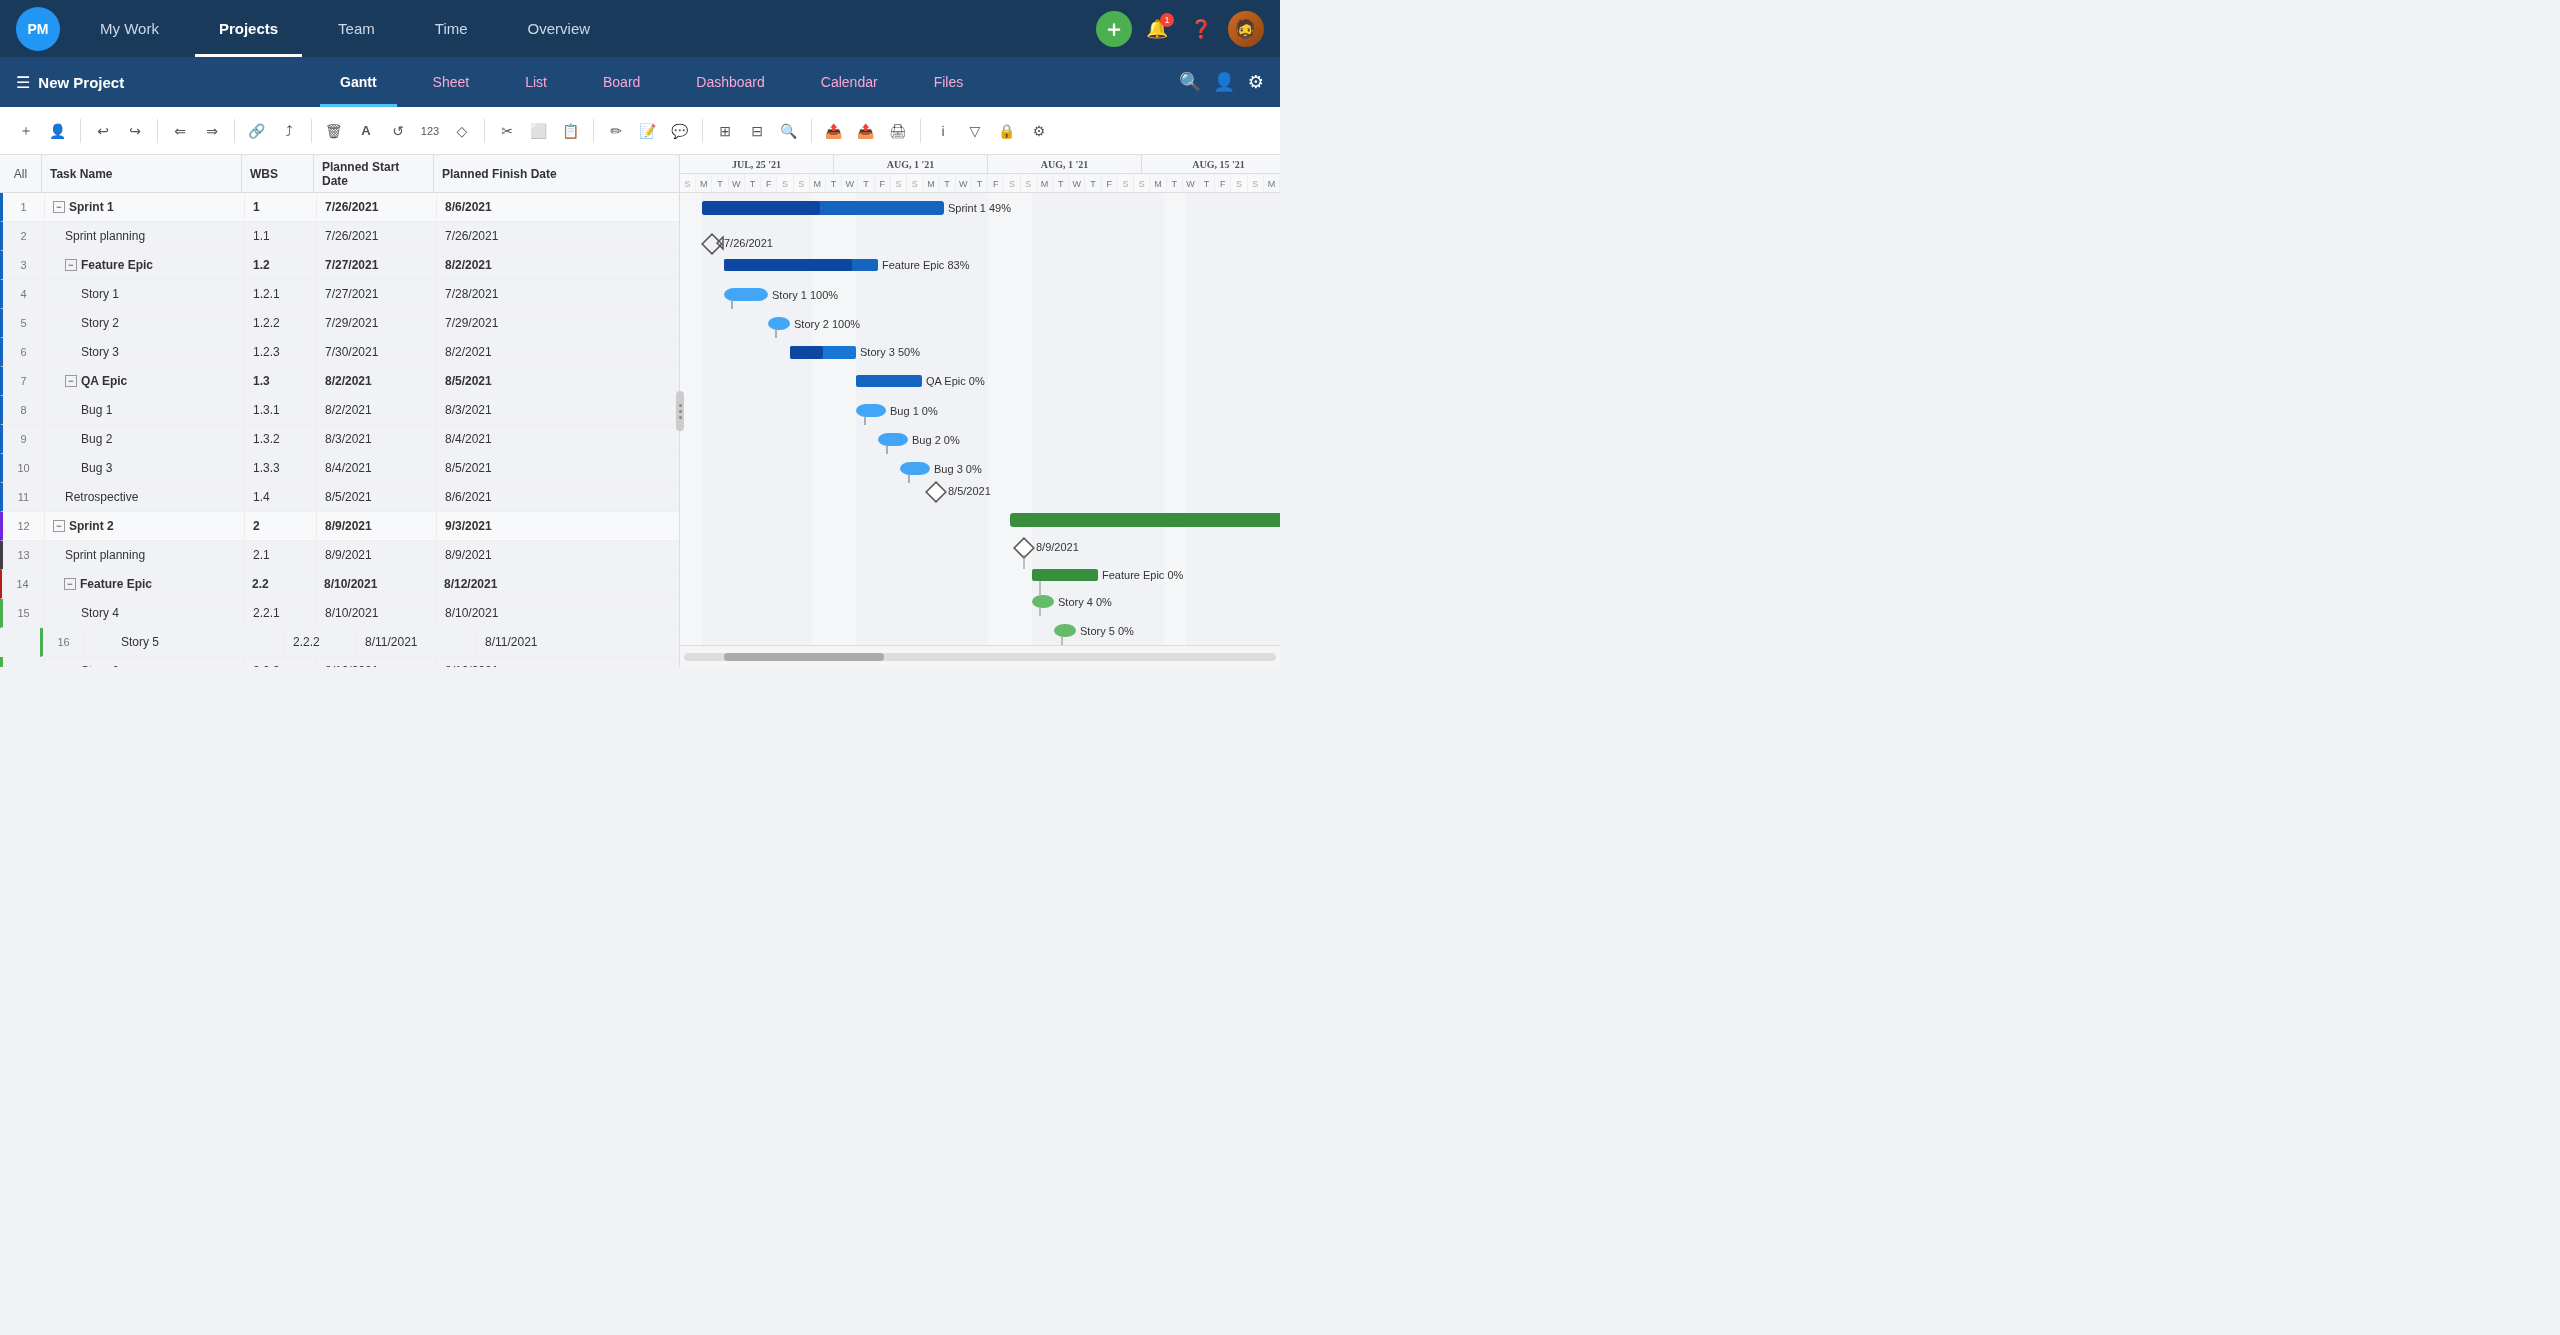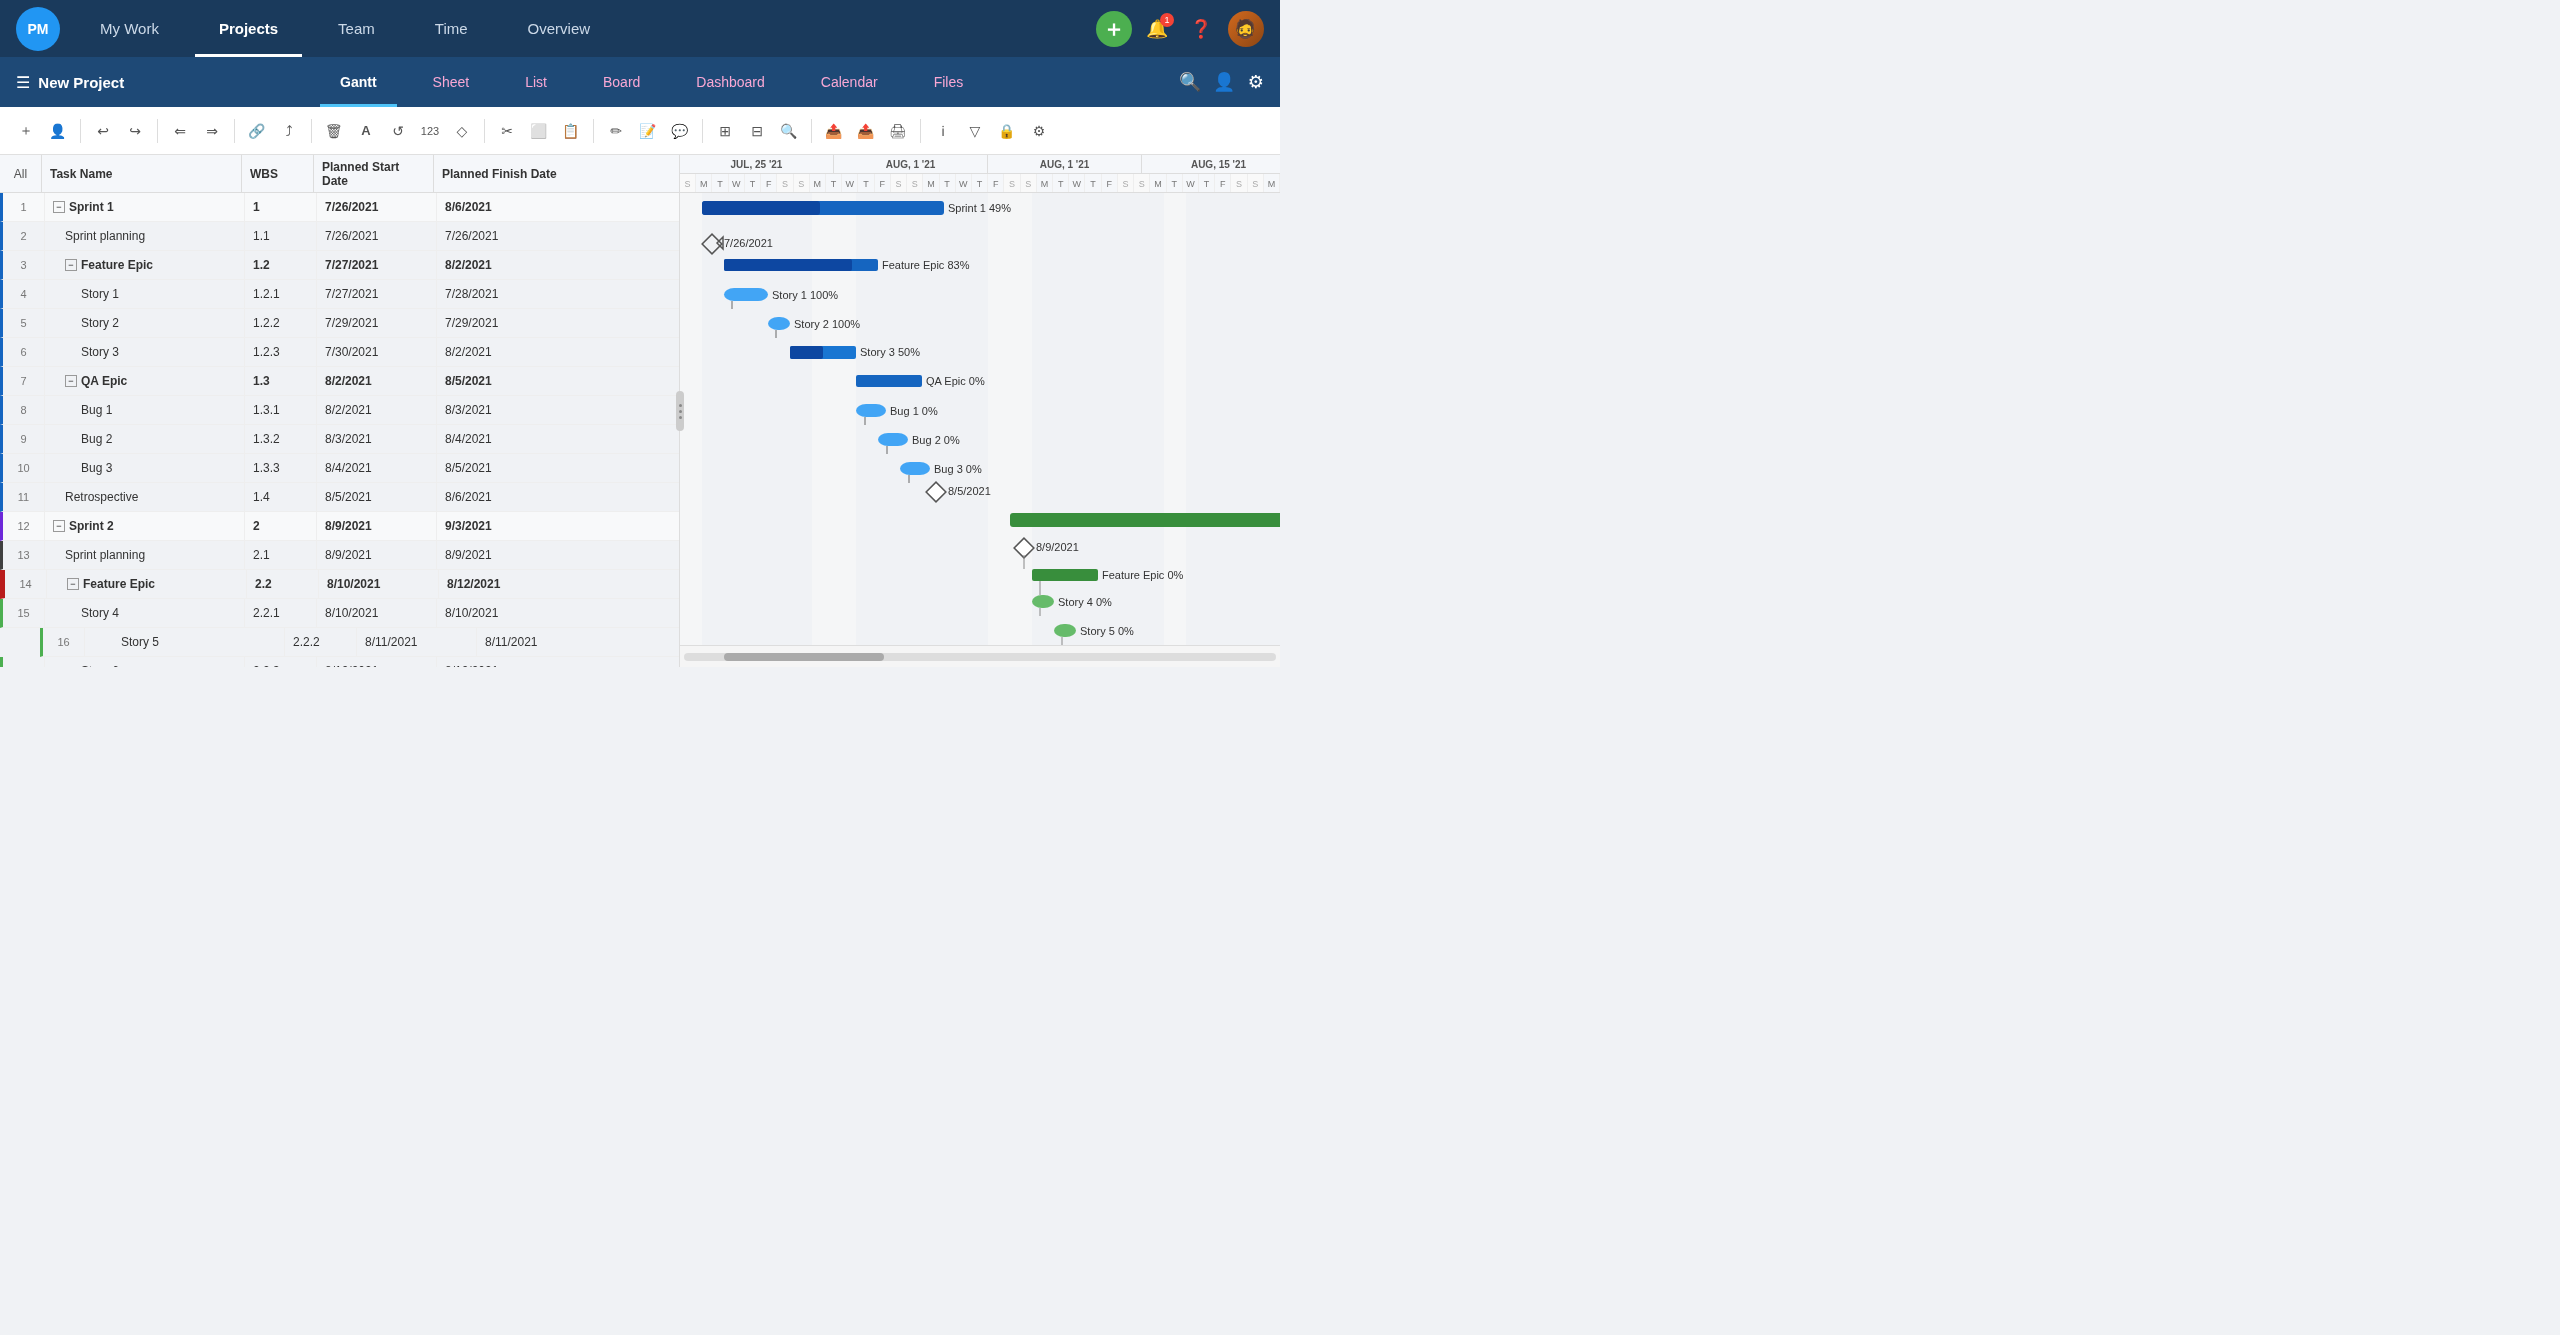--- a/index.html
+++ b/index.html
@@ -287,21 +287,21 @@
       border-left: 3px solid #1565C0;
     }
     .table-row.sprint-2-row {
       background: #f8f9fa;
       border-left: 3px solid #6d28d9;
     }
     .table-row.epic-row {
       border-left: 3px solid #1565C0;
     }
     .table-row.epic-2-row {
-      border-left: 5px solid #b91c1c;
+      border-left: 2px solid #b91c1c;
     }
     .row-num {
       width: 42px;
       text-align: center;
       font-size: 11px;
       color: #777;
       flex-shrink: 0;
       border-right: 1px solid #eee;
       height: 100%;
       display: flex;
@@ -392,20 +392,21 @@
     .gantt-week {
       flex: 1;
       text-align: center;
       font-size: 10px;
       color: #555;
       border-right: 1px solid #ddd;
       display: flex;
       align-items: center;
       justify-content: center;
       font-weight: 600;
+      font-family: Liberation Serif, serif;
     }
     .gantt-days {
       display: flex;
       height: 19px;
     }
     .gantt-day {
       width: 22px;
       text-align: center;
       font-size: 9px;
       color: #777;

